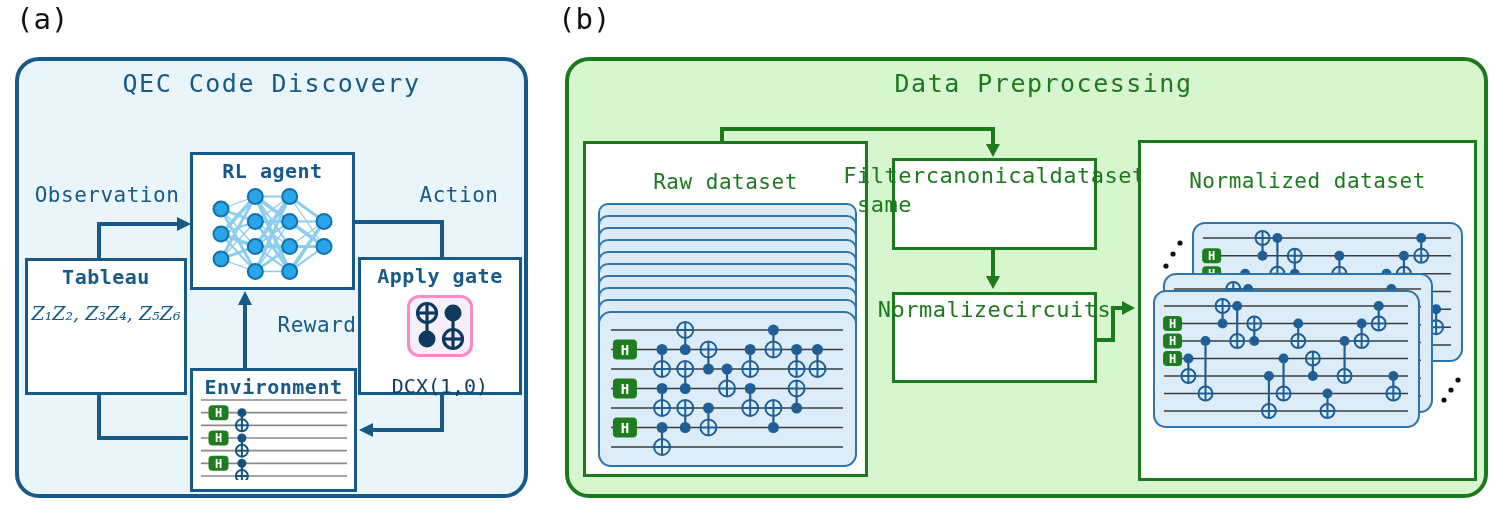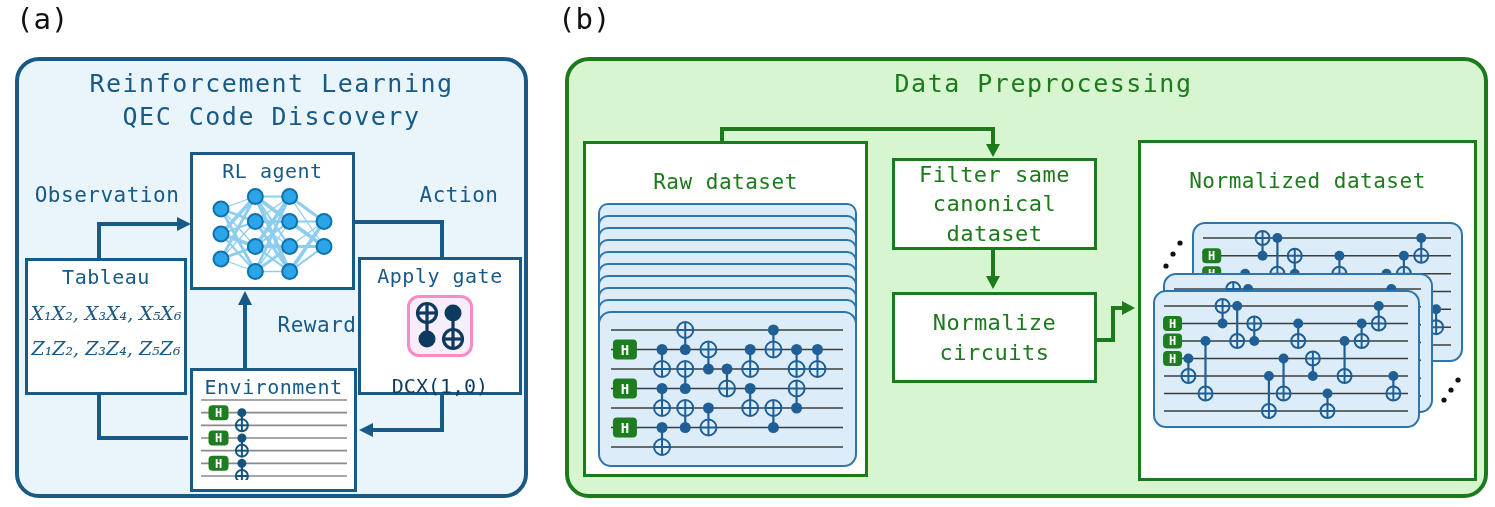--- a/index.html
+++ b/index.html
@@ -14,21 +14,21 @@
   .panel-b{left:565px;width:923px;background:var(--green-bg);border:4px solid var(--green-dark);}
 
   .overlay{position:absolute;left:-4px;top:-4px;pointer-events:none;}
 
   .pa-title,.pb-title{position:absolute;top:7px;left:0;right:0;text-align:center;
     font-size:25px;letter-spacing:1.5px;line-height:1.3;}
   .pa-title{color:var(--blue-dark);}
   .pb-title{color:var(--green-dark);margin-left:34px;}
 
   .bluebox{position:absolute;background:#fff;border:3px solid var(--blue-dark);box-sizing:border-box;}
-  .box-title{margin-top:4px;text-align:center;font-size:20px;color:var(--blue-dark);letter-spacing:0.5px;}
+  .box-title{margin-top:4px;text-align:center;font-size:20px;color:var(--blue-dark);letter-spacing:0.5px;font-weight:bold;}
 
   .lbl{position:absolute;font-size:21px;color:var(--blue-dark);text-align:center;letter-spacing:0.5px;}
   .lbl.obs{left:2px;top:122px;width:172px;}
   .lbl.act{left:384px;top:122px;width:112px;}
   .lbl.rew{left:246px;top:252px;width:104px;}
 
   .rl-agent{left:171px;top:91px;width:165px;height:138px;}
   .nn{display:block;margin:0 auto;}
 
   .tableau{left:6px;top:197px;width:162px;height:137px;}
@@ -47,21 +47,21 @@
   .wbox-title{margin-top:26px;text-align:center;font-size:21px;color:var(--green-dark);letter-spacing:0.5px;}
 
   .raw{left:14px;top:80px;width:285px;height:336px;}
   .strip{position:absolute;left:12px;width:259px;height:130px;background:var(--card-bg);
     border:2px solid var(--card-border);border-radius:10px;box-sizing:border-box;}
   .card{position:absolute;background:var(--card-bg);border:2.5px solid var(--card-border);
     border-radius:13px;box-sizing:border-box;overflow:hidden;}
   .card svg{display:block;}
   .raw-front{left:12px;top:167px;width:259px;height:156px;}
 
-  .flowbox{left:323px;display:flex;flex-direction:column;justify-content:center;
+  .flowbox{left:323px;display:flex;flex-direction:row;justify-content:center;
     text-align:center;font-size:22px;color:var(--green-dark);line-height:1.33;letter-spacing:0.5px;}
   .filter{top:97px;width:205px;height:92px;border-width:3.5px;}
   .normalize{top:231px;width:205px;height:91px;border-width:3.5px;}
 
   .norm{left:569px;top:79px;width:339px;height:341px;}
   .card.c3{left:51px;top:79px;width:271px;height:140px;}
   .card.c2{left:22px;top:130px;width:270px;height:140px;}
   .card.c1{left:12px;top:147px;width:267px;height:138px;}
   .dots{position:absolute;}
   .dots.tl{left:22px;top:96px;}
@@ -87,21 +87,20 @@
       <path d="M427,336 V373 H358" stroke="var(--blue-dark)" stroke-width="4" fill="none"></path>
       <polygon points="358,366 358,380 344,373" fill="var(--blue-dark)"></polygon>
 
       <path d="M230,311 V248" stroke="var(--blue-dark)" stroke-width="4" fill="none"></path>
       <polygon points="223,248 237,248 230,234" fill="var(--blue-dark)"></polygon>
 
       <path d="M84,338 V381 H173" stroke="var(--blue-dark)" stroke-width="4" fill="none"></path>
     </svg>
 
     <div class="pa-title">
-      <div>Reinforcement Learning</div>
       <div>QEC Code Discovery</div>
     </div>
 
     <div class="bluebox rl-agent">
       <div class="box-title">RL agent</div>
       <svg class="nn" width="159" height="102">
           <line x1="28" y1="26" x2="62.333333333333336" y2="13.5" stroke="#8ccdf0" stroke-width="1.3"></line>
           <line x1="28" y1="26" x2="62.333333333333336" y2="38.5" stroke="#8ccdf0" stroke-width="2.9"></line>
           <line x1="28" y1="26" x2="62.333333333333336" y2="63.5" stroke="#8ccdf0" stroke-width="1.3"></line>
           <line x1="28" y1="26" x2="62.333333333333336" y2="88.5" stroke="#8ccdf0" stroke-width="2.9"></line>
@@ -152,21 +151,20 @@
           <circle cx="131" cy="63.5" r="7.5" fill="#2aa5e9" stroke="#0f72ab" stroke-width="2"></circle>
         </svg>
     </div>
 
     <div class="lbl obs">Observation</div>
     <div class="lbl act">Action</div>
     <div class="lbl rew">Reward</div>
 
     <div class="bluebox tableau">
       <div class="box-title">Tableau</div>
-      <div class="math">X₁X₂, X₃X₄, X₅X₆</div>
       <div class="math">Z₁Z₂, Z₃Z₄, Z₅Z₆</div>
     </div>
 
     <div class="bluebox environment">
       <div class="box-title">Environment</div>
       <svg class="env-circ" width="152" height="84">
           <line x1="3" y1="4" x2="149" y2="4" stroke="#8a8a8a" stroke-width="1.6"></line>
           <line x1="3" y1="16.666666666666664" x2="149" y2="16.666666666666664" stroke="#8a8a8a" stroke-width="1.6"></line>
           <line x1="3" y1="29.333333333333332" x2="149" y2="29.333333333333332" stroke="#8a8a8a" stroke-width="1.6"></line>
           <line x1="3" y1="42" x2="149" y2="42" stroke="#8a8a8a" stroke-width="1.6"></line>

